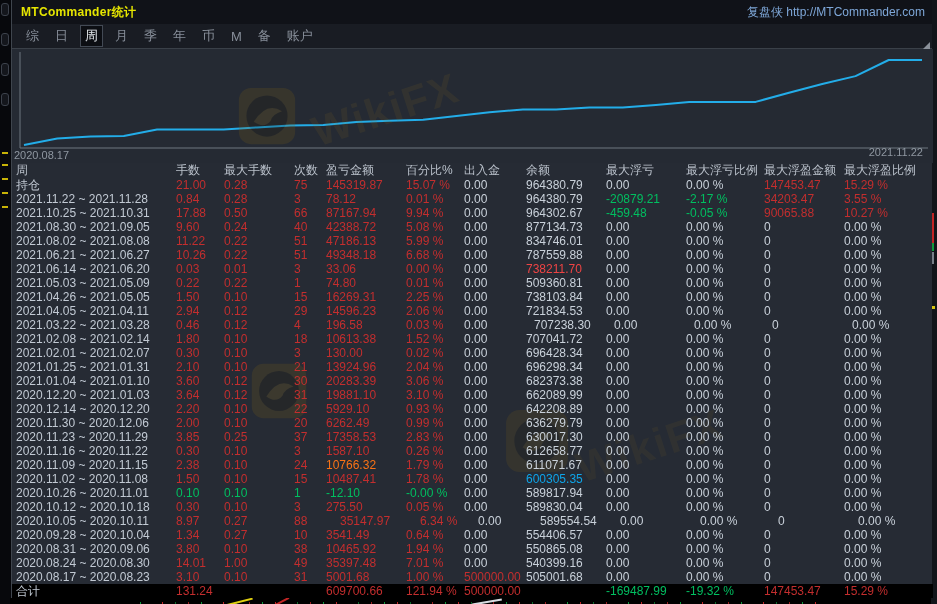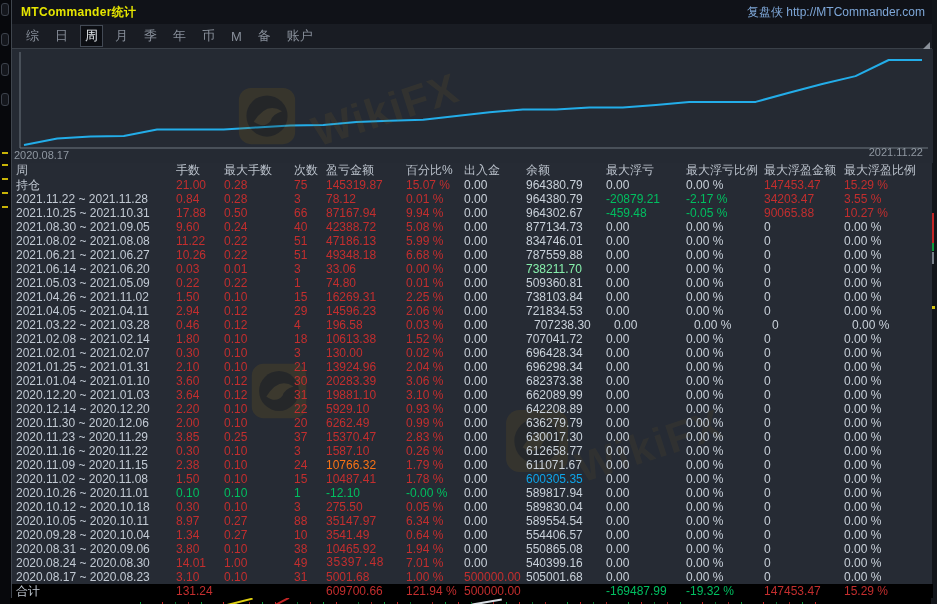--- a/index.html
+++ b/index.html
@@ -269,42 +269,42 @@
           <div class="cell" style="width: 93px; color: rgb(201, 209, 218);">0.00 %</div>
         </div>
         <div class="trow">
           <div class="cell lab" style="width: 160px;">2021.06.14 ~ 2021.06.20</div>
           <div class="cell" style="width: 48px; color: rgb(195, 46, 46);">0.03</div>
           <div class="cell" style="width: 70px; color: rgb(195, 46, 46);">0.01</div>
           <div class="cell" style="width: 32px; color: rgb(195, 46, 46);">3</div>
           <div class="cell" style="width: 80px; color: rgb(195, 46, 46);">33.06</div>
           <div class="cell" style="width: 58px; color: rgb(195, 46, 46);">0.00 %</div>
           <div class="cell" style="width: 62px; color: rgb(201, 209, 218);">0.00</div>
-          <div class="cell" style="width: 80px; color: #86efac;">738211.70</div>
+          <div class="cell" style="width: 80px; color: #ef4444;">738211.70</div>
           <div class="cell" style="width: 80px; color: rgb(201, 209, 218);">0.00</div>
           <div class="cell" style="width: 78px; color: rgb(201, 209, 218);">0.00 %</div>
           <div class="cell" style="width: 80px; color: rgb(201, 209, 218);">0</div>
           <div class="cell" style="width: 93px; color: rgb(201, 209, 218);">0.00 %</div>
         </div>
         <div class="trow">
           <div class="cell lab" style="width: 160px;">2021.05.03 ~ 2021.05.09</div>
           <div class="cell" style="width: 48px; color: rgb(195, 46, 46);">0.22</div>
           <div class="cell" style="width: 70px; color: rgb(195, 46, 46);">0.22</div>
           <div class="cell" style="width: 32px; color: rgb(195, 46, 46);">1</div>
           <div class="cell" style="width: 80px; color: rgb(195, 46, 46);">74.80</div>
           <div class="cell" style="width: 58px; color: rgb(195, 46, 46);">0.01 %</div>
           <div class="cell" style="width: 62px; color: rgb(201, 209, 218);">0.00</div>
           <div class="cell" style="width: 80px; color: rgb(201, 209, 218);">509360.81</div>
           <div class="cell" style="width: 80px; color: rgb(201, 209, 218);">0.00</div>
           <div class="cell" style="width: 78px; color: rgb(201, 209, 218);">0.00 %</div>
           <div class="cell" style="width: 80px; color: rgb(201, 209, 218);">0</div>
           <div class="cell" style="width: 93px; color: rgb(201, 209, 218);">0.00 %</div>
         </div>
         <div class="trow">
-          <div class="cell lab" style="width: 160px;">2021.04.26 ~ 2021.11.02</div>
+          <div class="cell lab" style="width: 160px;">2021.04.26 ~ 2021.05.05</div>
           <div class="cell" style="width: 48px; color: rgb(195, 46, 46);">1.50</div>
           <div class="cell" style="width: 70px; color: rgb(195, 46, 46);">0.10</div>
           <div class="cell" style="width: 32px; color: rgb(195, 46, 46);">15</div>
           <div class="cell" style="width: 80px; color: rgb(195, 46, 46);">16269.31</div>
           <div class="cell" style="width: 58px; color: rgb(195, 46, 46);">2.25 %</div>
           <div class="cell" style="width: 62px; color: rgb(201, 209, 218);">0.00</div>
           <div class="cell" style="width: 80px; color: rgb(201, 209, 218);">738103.84</div>
           <div class="cell" style="width: 80px; color: rgb(201, 209, 218);">0.00</div>
           <div class="cell" style="width: 78px; color: rgb(201, 209, 218);">0.00 %</div>
           <div class="cell" style="width: 80px; color: rgb(201, 209, 218);">0</div>
@@ -434,21 +434,21 @@
           <div class="cell" style="width: 80px; color: rgb(201, 209, 218);">0.00</div>
           <div class="cell" style="width: 78px; color: rgb(201, 209, 218);">0.00 %</div>
           <div class="cell" style="width: 80px; color: rgb(201, 209, 218);">0</div>
           <div class="cell" style="width: 93px; color: rgb(201, 209, 218);">0.00 %</div>
         </div>
         <div class="trow">
           <div class="cell lab" style="width: 160px;">2020.11.23 ~ 2020.11.29</div>
           <div class="cell" style="width: 48px; color: rgb(195, 46, 46);">3.85</div>
           <div class="cell" style="width: 70px; color: rgb(195, 46, 46);">0.25</div>
           <div class="cell" style="width: 32px; color: rgb(195, 46, 46);">37</div>
-          <div class="cell" style="width: 80px; color: rgb(195, 46, 46);">15370.47</div>
+          <div class="cell" style="width: 80px; color: rgb(195, 46, 46);">17358.53</div>
           <div class="cell" style="width: 58px; color: rgb(195, 46, 46);">2.83 %</div>
           <div class="cell" style="width: 62px; color: rgb(201, 209, 218);">0.00</div>
           <div class="cell" style="width: 80px; color: rgb(201, 209, 218);">630017.30</div>
           <div class="cell" style="width: 80px; color: rgb(201, 209, 218);">0.00</div>
           <div class="cell" style="width: 78px; color: rgb(201, 209, 218);">0.00 %</div>
           <div class="cell" style="width: 80px; color: rgb(201, 209, 218);">0</div>
           <div class="cell" style="width: 93px; color: rgb(201, 209, 218);">0.00 %</div>
         </div>
         <div class="trow">
           <div class="cell lab" style="width: 160px;">2020.11.16 ~ 2020.11.22</div>
@@ -518,21 +518,21 @@
           <div class="cell" style="width: 80px; color: rgb(201, 209, 218);">0.00</div>
           <div class="cell" style="width: 78px; color: rgb(201, 209, 218);">0.00 %</div>
           <div class="cell" style="width: 80px; color: rgb(201, 209, 218);">0</div>
           <div class="cell" style="width: 93px; color: rgb(201, 209, 218);">0.00 %</div>
         </div>
         <div class="trow">
           <div class="cell lab" style="width: 160px;">2020.10.05 ~ 2020.10.11</div>
           <div class="cell" style="width: 48px; color: rgb(195, 46, 46);">8.97</div>
           <div class="cell" style="width: 70px; color: rgb(195, 46, 46);">0.27</div>
           <div class="cell" style="width: 32px; color: rgb(195, 46, 46);">88</div>
-          <div class="cell" style="width: 80px; color: rgb(195, 46, 46);">35147.97</div>
+          <div class="cell" style="width: 80px; color: rgb(195, 46, 46); margin-left: 14px;">35147.97</div>
           <div class="cell" style="width: 58px; color: rgb(195, 46, 46);">6.34 %</div>
           <div class="cell" style="width: 62px; color: rgb(201, 209, 218);">0.00</div>
           <div class="cell" style="width: 80px; color: rgb(201, 209, 218);">589554.54</div>
           <div class="cell" style="width: 80px; color: rgb(201, 209, 218);">0.00</div>
           <div class="cell" style="width: 78px; color: rgb(201, 209, 218);">0.00 %</div>
           <div class="cell" style="width: 80px; color: rgb(201, 209, 218);">0</div>
           <div class="cell" style="width: 93px; color: rgb(201, 209, 218);">0.00 %</div>
         </div>
         <div class="trow">
           <div class="cell lab" style="width: 160px;">2020.09.28 ~ 2020.10.04</div>
@@ -560,21 +560,21 @@
           <div class="cell" style="width: 80px; color: rgb(201, 209, 218);">0.00</div>
           <div class="cell" style="width: 78px; color: rgb(201, 209, 218);">0.00 %</div>
           <div class="cell" style="width: 80px; color: rgb(201, 209, 218);">0</div>
           <div class="cell" style="width: 93px; color: rgb(201, 209, 218);">0.00 %</div>
         </div>
         <div class="trow">
           <div class="cell lab" style="width: 160px;">2020.08.24 ~ 2020.08.30</div>
           <div class="cell" style="width: 48px; color: rgb(195, 46, 46);">14.01</div>
           <div class="cell" style="width: 70px; color: rgb(195, 46, 46);">1.00</div>
           <div class="cell" style="width: 32px; color: rgb(195, 46, 46);">49</div>
-          <div class="cell" style="width: 80px; color: rgb(195, 46, 46); font-family: Liberation Mono, monospace;">35397.48</div>
+          <div class="cell" style="width: 80px; color: rgb(195, 46, 46);">35397.48</div>
           <div class="cell" style="width: 58px; color: rgb(195, 46, 46);">7.01 %</div>
           <div class="cell" style="width: 62px; color: rgb(201, 209, 218);">0.00</div>
           <div class="cell" style="width: 80px; color: rgb(201, 209, 218);">540399.16</div>
           <div class="cell" style="width: 80px; color: rgb(201, 209, 218);">0.00</div>
           <div class="cell" style="width: 78px; color: rgb(201, 209, 218);">0.00 %</div>
           <div class="cell" style="width: 80px; color: rgb(201, 209, 218);">0</div>
           <div class="cell" style="width: 93px; color: rgb(201, 209, 218);">0.00 %</div>
         </div>
         <div class="trow">
           <div class="cell lab" style="width: 160px;">2020.08.17 ~ 2020.08.23</div>

